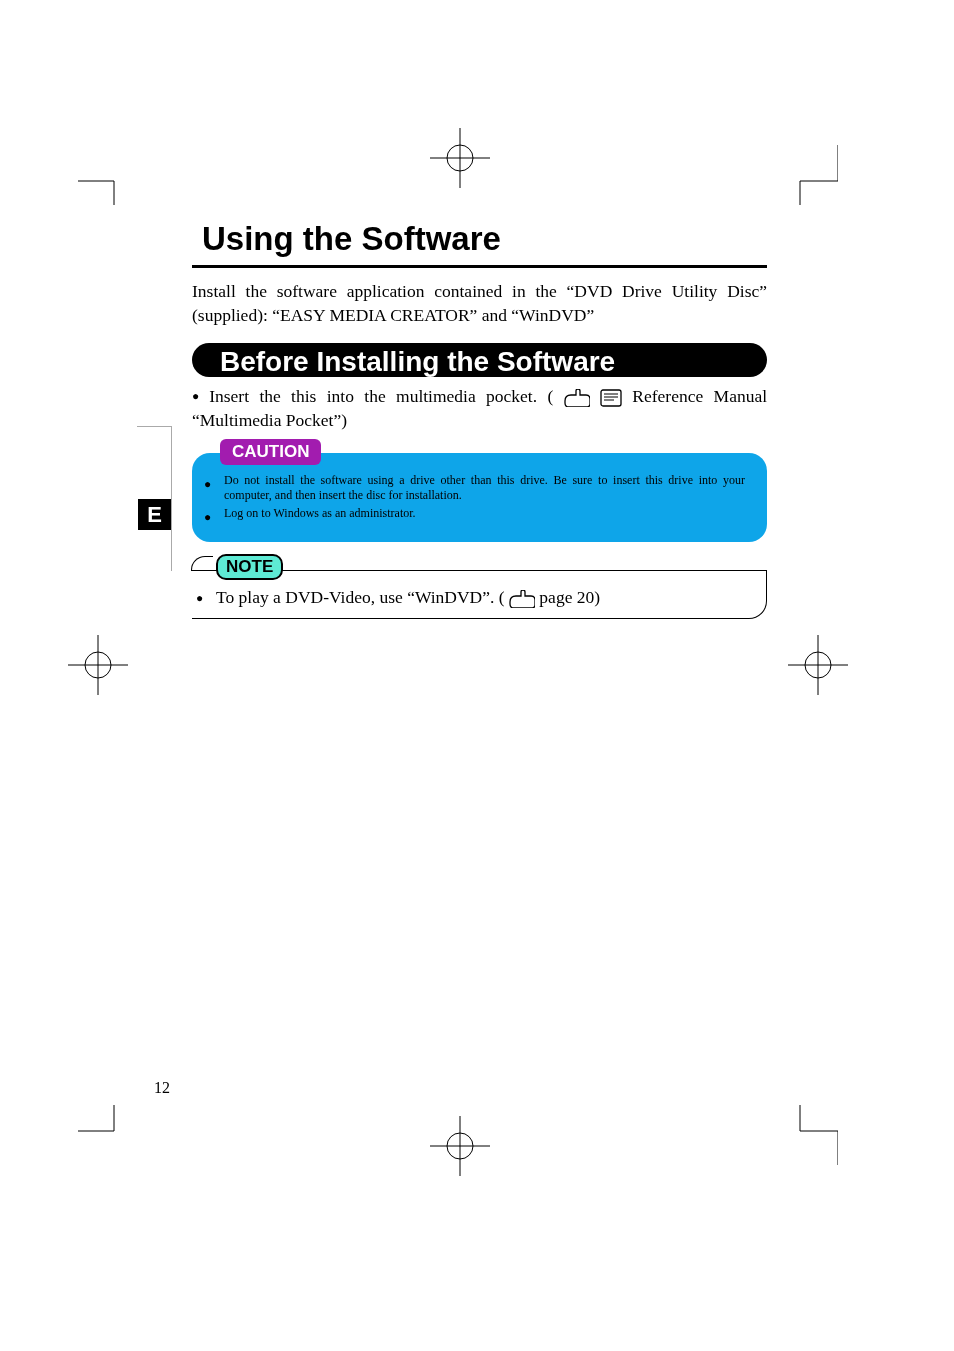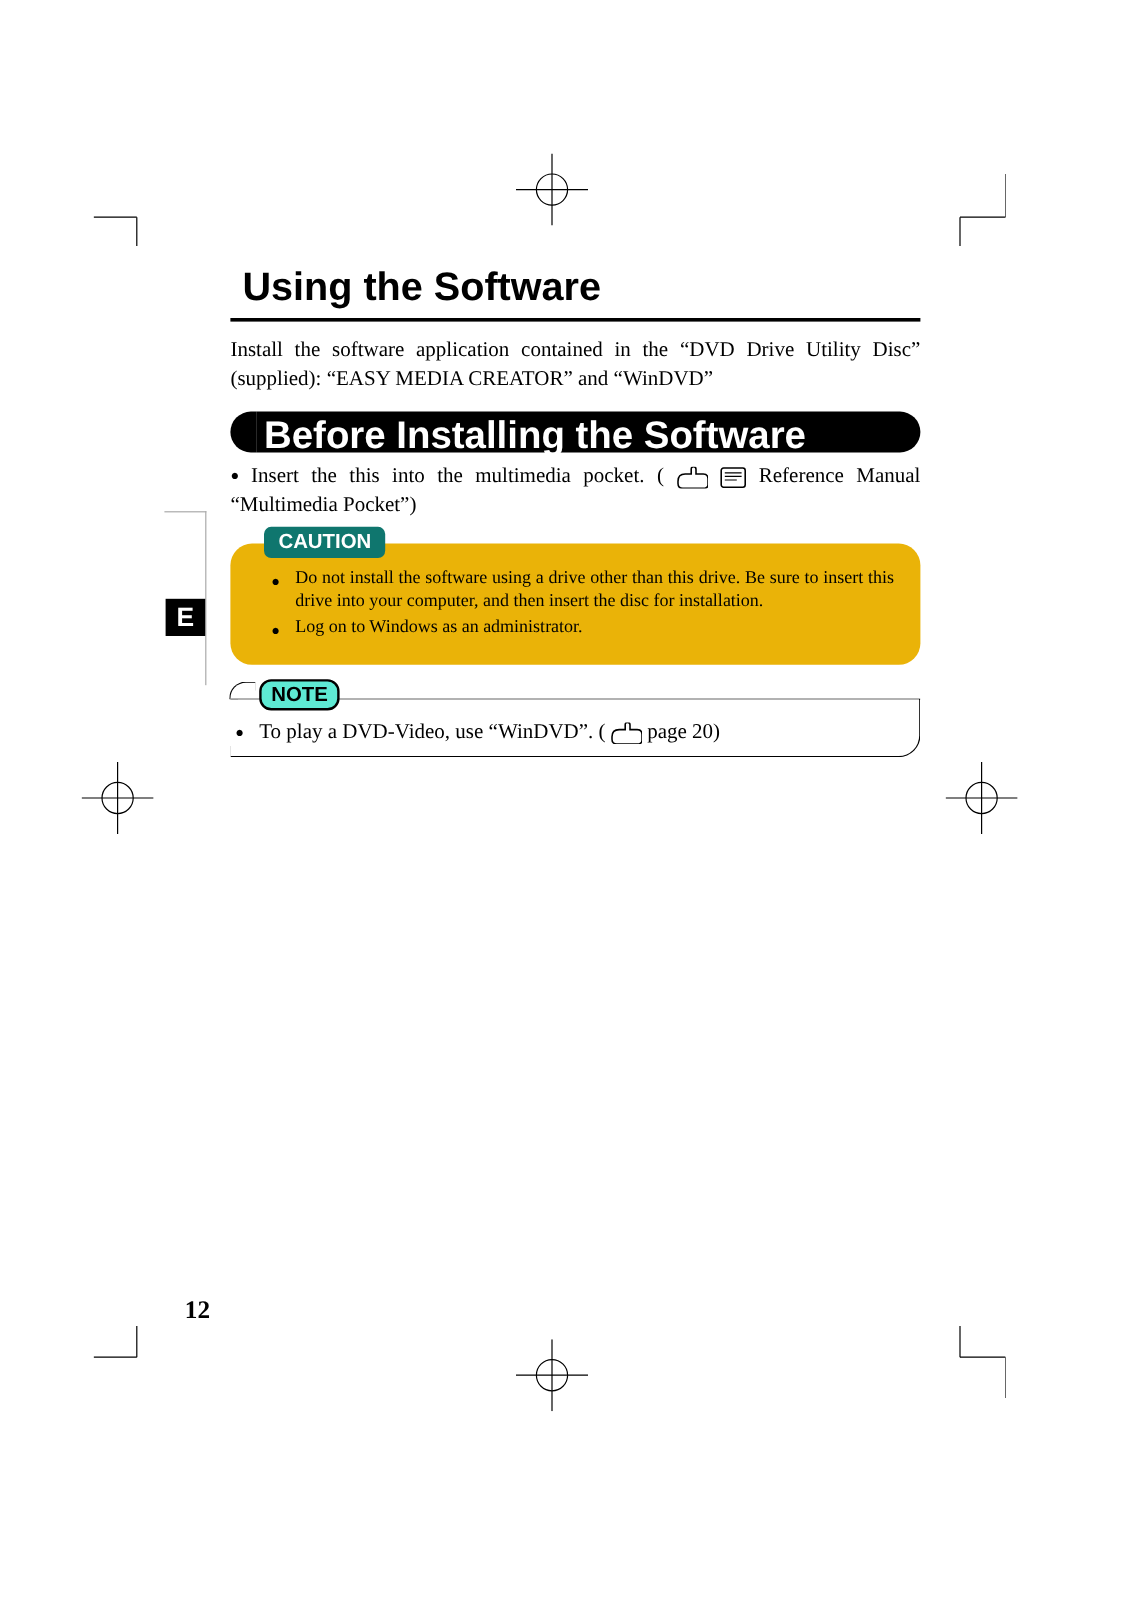--- a/index.html
+++ b/index.html
@@ -53,21 +53,21 @@
   .section-header .bar {
     flex: 1;
     background: #000;
     border-top-right-radius: 20px;
     border-bottom-right-radius: 20px;
     height: 34px;
   }
   .section-header .bar-text {
     color: #fff;
     font-family: Arial, Helvetica, sans-serif;
-    font-size: 32px;
+    font-size: 28px;
     font-weight: bold;
     line-height: 34px;
     padding-left: 6px;
     padding-top: 2px;
   }
 
   .para {
     font-size: 17.5px;
     line-height: 1.35;
     margin-top: 8px;
@@ -88,34 +88,34 @@
 
   
   .caution-wrap {
     position: relative;
     margin-top: 20px;
   }
   .caution-pill {
     position: absolute;
     top: -14px;
     left: 28px;
-    background: #0f766e;
+    background: #a21caf;
     color: #fff;
     font-family: Arial, Helvetica, sans-serif;
     font-weight: bold;
     font-size: 17px;
     padding: 3px 12px;
     border-radius: 6px;
     z-index: 2;
   }
   .caution-box {
-    background: #eab308;
+    background: #0ea5e9;
     border-radius: 18px;
-    padding: 20px 22px 18px 34px;
-    font-size: 15px;
+    padding: 20px 22px 18px 12px;
+    font-size: 12px;
     line-height: 1.32;
   }
   .caution-box ul { list-style: none; }
   .caution-box li {
     position: relative;
     padding-left: 20px;
     text-align: justify;
     margin-bottom: 2px;
   }
   .caution-box li::before {
@@ -199,22 +199,22 @@
     border-top: 1px solid #aaa;
     border-right: 1px solid #aaa;
     width: 35px;
     height: 145px;
   }
 
   .page-num {
     position: absolute;
     left: 154px;
     top: 1079px;
-    font-size: 21px;
-    font-weight: bold;
+    font-size: 16px;
+    font-weight: normal;
   }
 </style>
 </head>
 <body>
 
 <svg class="crop" style="left:78px;top:145px" width="60" height="60">
   <line x1="0" y1="36" x2="36" y2="36"></line>
   <line x1="36" y1="36" x2="36" y2="60"></line>
 </svg>
 

